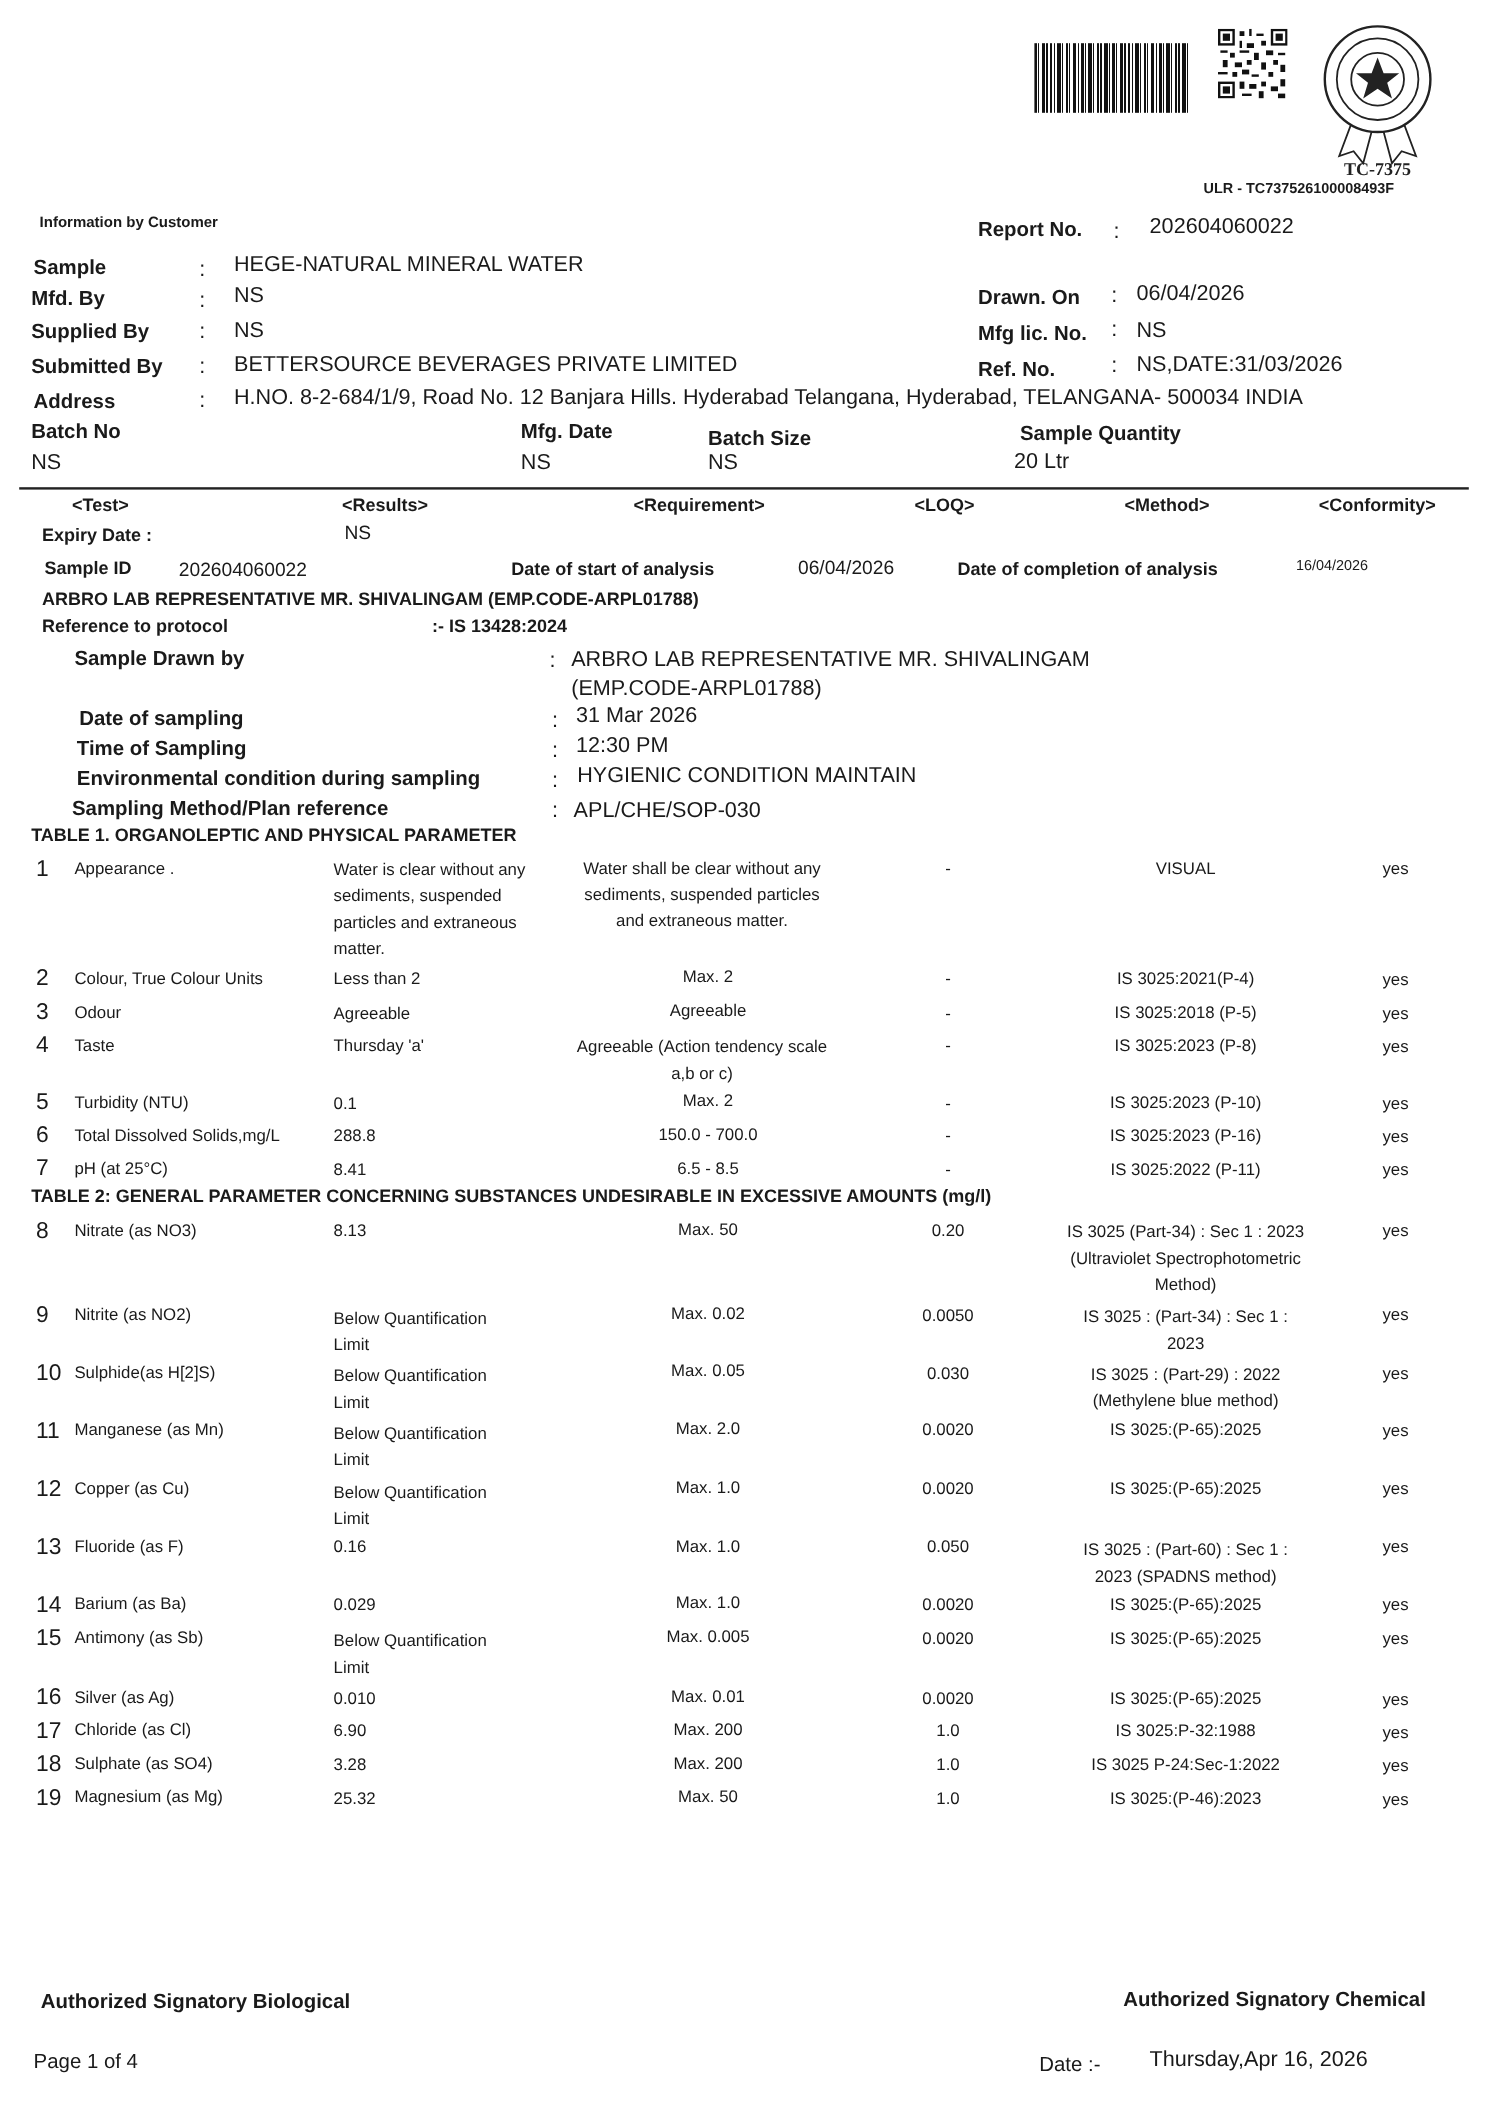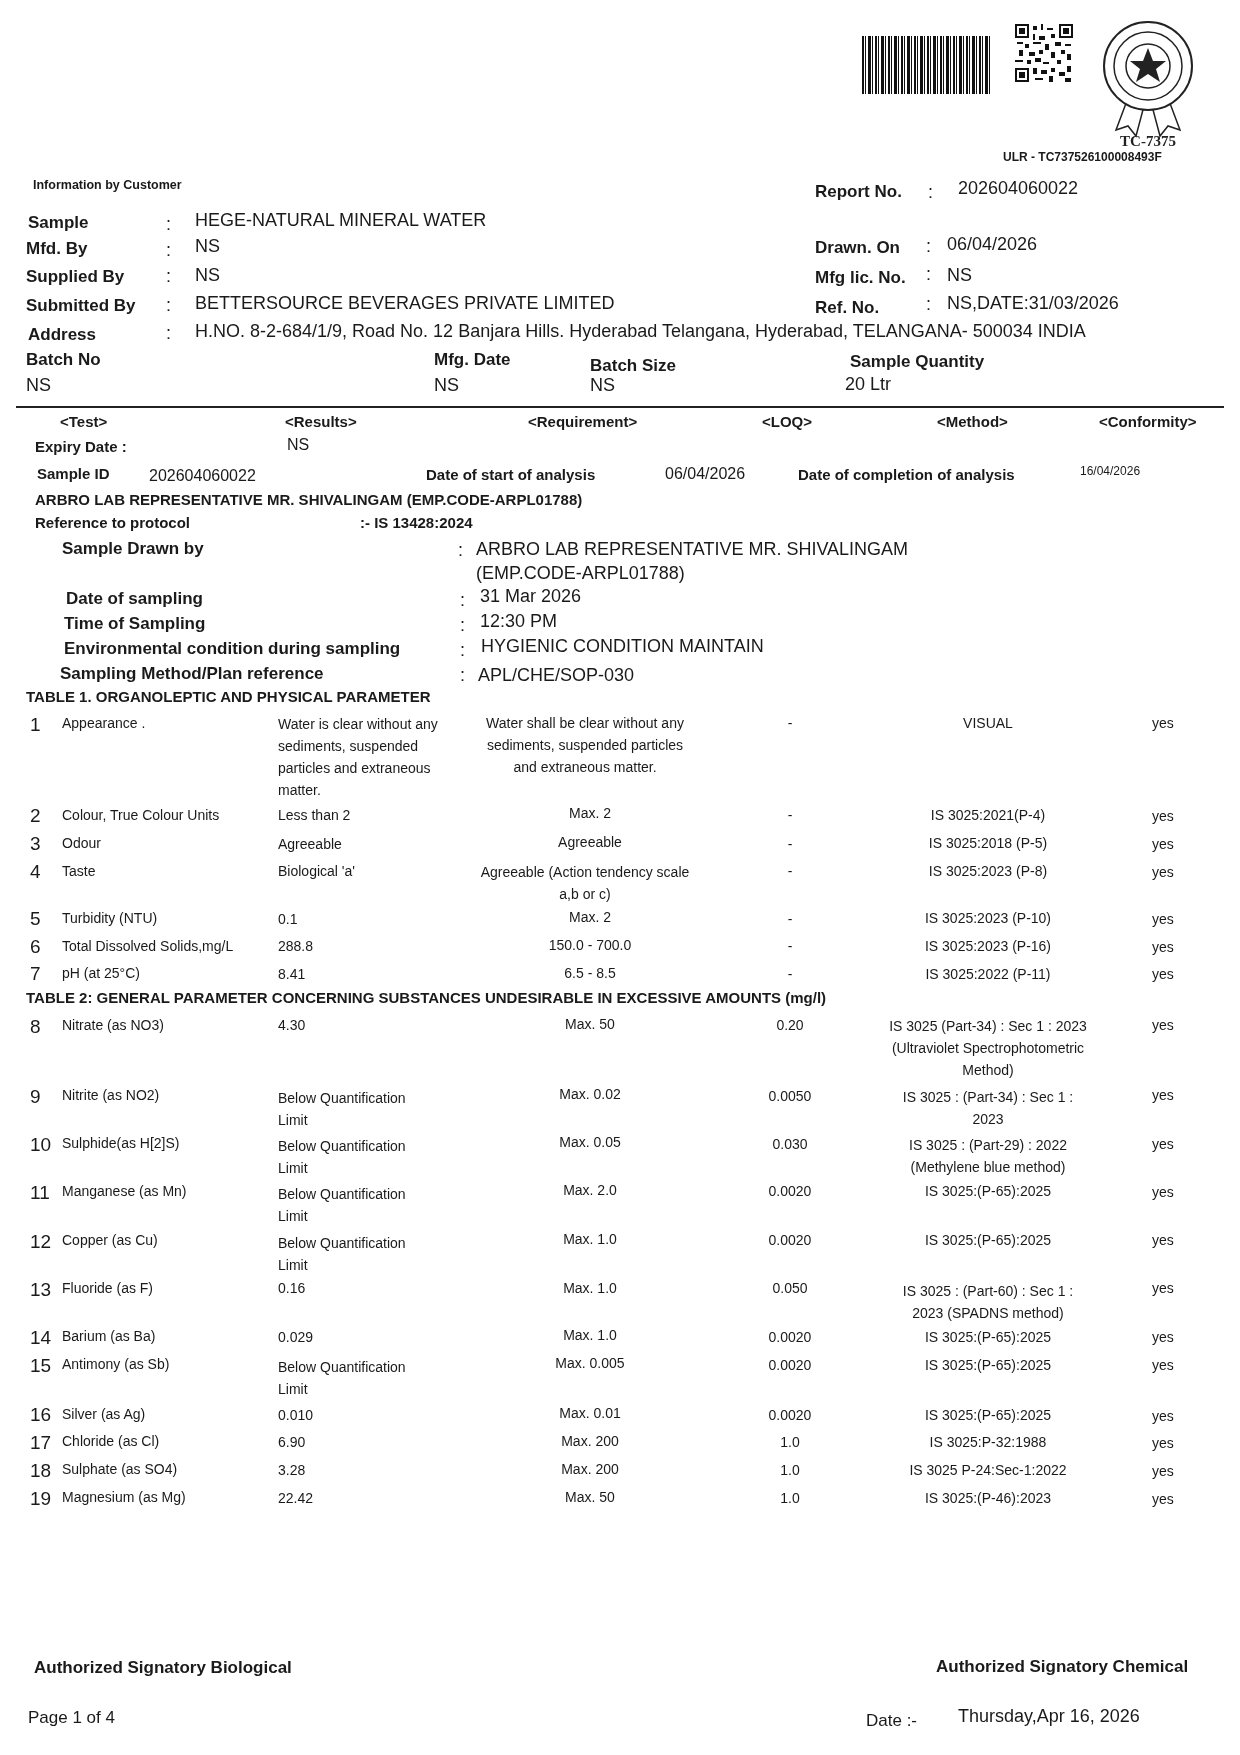--- a/index.html
+++ b/index.html
@@ -218,21 +218,21 @@
     <div class="cell c-res" style="top:833px;">Agreeable</div>
     <div class="cell c-req" style="top:831px;">Agreeable</div>
     <div class="cell c-loq" style="top:833px;">-</div>
     <div class="cell c-meth" style="top:832px;">IS 3025:2018 (P-5)</div>
     <div class="cell c-conf" style="top:833px;">yes</div>
   </div>
 
   <div>
     <div class="row-num abs" style="top:861px;">4</div>
     <div class="cell c-test" style="top:860px;">Taste</div>
-    <div class="cell c-res" style="top:860px;">Biological 'a'</div>
+    <div class="cell c-res" style="top:860px;">Thursday 'a'</div>
     <div class="cell c-req" style="top:861px; left:480px; width:210px;">Agreeable (Action tendency scale a,b or c)</div>
     <div class="cell c-loq" style="top:860px;">-</div>
     <div class="cell c-meth" style="top:860px;">IS 3025:2023 (P-8)</div>
     <div class="cell c-conf" style="top:861px;">yes</div>
   </div>
 
   <div>
     <div class="row-num abs" style="top:908px;">5</div>
     <div class="cell c-test" style="top:907px;">Turbidity (NTU)</div>
     <div class="cell c-res" style="top:908px;">0.1</div>
@@ -263,21 +263,21 @@
   </div>
 </div>
 
 <div class="abs smb" style="left:26px; top:989px;">TABLE 2: GENERAL PARAMETER CONCERNING SUBSTANCES UNDESIRABLE IN EXCESSIVE AMOUNTS (mg/l)</div>
 
 <div>
 
   <div>
     <div class="row-num abs" style="top:1016px;">8</div>
     <div class="cell c-test" style="top:1014px;">Nitrate (as NO3)</div>
-    <div class="cell c-res" style="top:1014px;">4.30</div>
+    <div class="cell c-res" style="top:1014px;">8.13</div>
     <div class="cell c-req" style="top:1013px;">Max. 50</div>
     <div class="cell c-loq" style="top:1014px;">0.20</div>
     <div class="cell c-meth" style="top:1015px; width:220px; left:878px;">IS 3025 (Part-34) : Sec 1 : 2023 (Ultraviolet Spectrophotometric Method)</div>
     <div class="cell c-conf" style="top:1014px;">yes</div>
   </div>
 
   <div>
     <div class="row-num abs" style="top:1086px;">9</div>
     <div class="cell c-test" style="top:1084px;">Nitrite (as NO2)</div>
     <div class="cell c-res" style="top:1087px; width:150px;">Below Quantification Limit</div>
@@ -373,21 +373,21 @@
     <div class="cell c-res" style="top:1459px;">3.28</div>
     <div class="cell c-req" style="top:1458px;">Max. 200</div>
     <div class="cell c-loq" style="top:1459px;">1.0</div>
     <div class="cell c-meth" style="top:1459px;">IS 3025 P-24:Sec-1:2022</div>
     <div class="cell c-conf" style="top:1460px;">yes</div>
   </div>
 
   <div>
     <div class="row-num abs" style="top:1488px;">19</div>
     <div class="cell c-test" style="top:1486px;">Magnesium (as Mg)</div>
-    <div class="cell c-res" style="top:1487px;">22.42</div>
+    <div class="cell c-res" style="top:1487px;">25.32</div>
     <div class="cell c-req" style="top:1486px;">Max. 50</div>
     <div class="cell c-loq" style="top:1487px;">1.0</div>
     <div class="cell c-meth" style="top:1487px;">IS 3025:(P-46):2023</div>
     <div class="cell c-conf" style="top:1488px;">yes</div>
   </div>
 </div>
 
 <div>
   <div class="abs b" style="left:34px; top:1658px; font-size:17px;">Authorized Signatory Biological</div>
   <div class="abs b" style="left:936px; top:1657px; font-size:17px;">Authorized Signatory Chemical</div>

